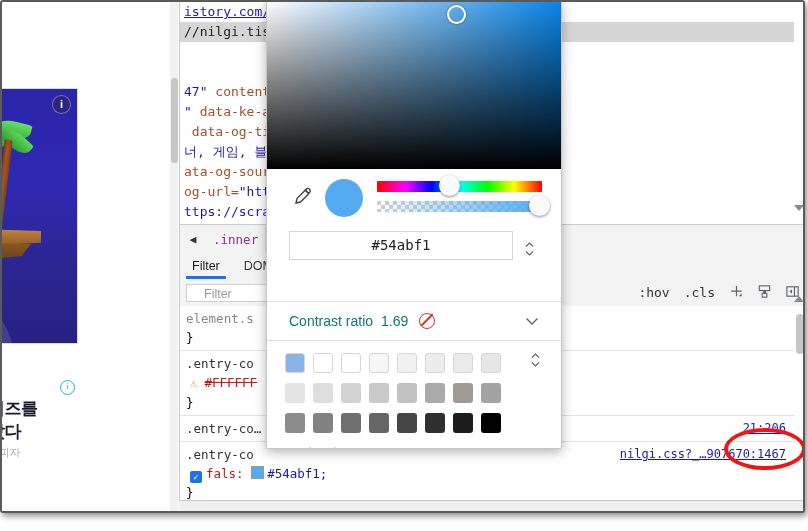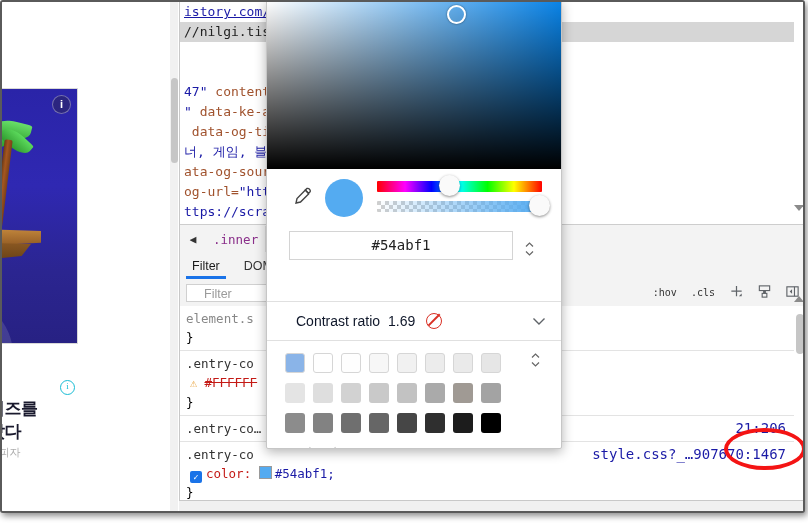--- a/index.html
+++ b/index.html
@@ -118,32 +118,32 @@
   
   .tool-row{
     position:absolute;left:0;top:277px;width:626px;height:27px;background:#f3f3f3;
     border-bottom:1px solid #cdcdcd;display:flex;align-items:center;
   }
   .filter-box{
     margin-left:6px;width:150px;height:18px;background:#fff;border:1px solid #d0d0d0;
     font-size:12.5px;color:#9a9a9a;line-height:18px;padding-left:17px;box-sizing:border-box;
   }
   .tool-spacer{flex:1;}
-  .tool-txt{font-family:"DejaVu Sans Mono","Liberation Mono",monospace;font-size:10px;color:#333;padding:0 7px;}
+  .tool-txt{font-family:"DejaVu Sans Mono","Liberation Mono",monospace;font-size:13px;color:#333;padding:0 7px;}
   .tool-ic{width:28px;text-align:center;color:#5f6368;font-size:14px;}
 
   
   .styles-pane{
     position:absolute;left:0;top:304px;width:614px;height:195px;background:#fff;overflow:hidden;
     font-family:"DejaVu Sans Mono","Liberation Mono",monospace;font-size:12.5px;line-height:19px;
   }
   .rule{position:relative;border-bottom:1px solid #e3e3e3;padding:3px 0 3px 6px;}
   .sel{color:#333;}
   .sel-gray{color:#888;}
-  .src-link{position:absolute;right:8px;top:3px;color:#1a1aa6;font-size:14px;}
+  .src-link{position:absolute;right:8px;top:3px;color:#1a1aa6;text-decoration:underline;font-size:12px;}
   .prop-row{padding-left:4px;white-space:nowrap;}
   .prop-name{color:#c41a16;}
   .prop-val{color:#1a1aa6;}
   .strike{text-decoration:line-through;color:#c41a16;}
   .warn-ic{color:#e8a33d;font-size:12px;}
   .chk{
     display:inline-block;width:12px;height:12px;background:#1a73e8;border-radius:2px;
     color:#fff;font-size:9px;line-height:12px;text-align:center;vertical-align:-2px;margin-right:4px;
   }
   .swatch-inline{
@@ -200,22 +200,22 @@
     font-family:"DejaVu Sans Mono","Liberation Mono",monospace;font-size:14px;color:#222;
     text-align:center;line-height:27px;
   }
   .pk-hexlabel{
     position:absolute;left:22px;top:33px;width:222px;text-align:center;
     font-size:12px;color:#777;letter-spacing:.6px;
   }
   .pk-spin{position:absolute;left:257px;top:12px;color:#666;font-size:12px;line-height:9px;text-align:center;}
   .pk-divider{position:absolute;left:0;width:294px;height:1px;background:#e0e0e0;}
   .pk-contrast{
-    position:absolute;left:7px;top:301px;width:294px;height:38px;display:flex;align-items:center;
-    font-size:14px;color:#0f172a;
+    position:absolute;left:0;top:301px;width:294px;height:38px;display:flex;align-items:center;
+    font-size:14px;color:#0f766e;
   }
   .pk-contrast-label{margin-left:22px;}
   .pk-contrast-val{margin-left:8px;}
   .pk-noentry{
     display:inline-block;margin-left:11px;width:14px;height:14px;border-radius:50%;
     border:1.8px solid #d93025;position:relative;
   }
   .pk-noentry:after{
     content:"";position:absolute;left:-1px;top:5px;width:16px;height:1.8px;background:#d93025;
     transform:rotate(-45deg);
@@ -348,22 +348,22 @@
             <div class="sel">.entry-co</div>
             <div class="prop-row"><span class="warn-ic">⚠ </span><span class="prop-val strike">#FFFFFF</span></div>
             <div>}</div>
           </div>
           <div class="rule">
             <div class="sel">.entry-co… nts h2 .count {</div>
             <a class="src-link">21:206</a>
           </div>
           <div class="rule">
             <div class="sel">.entry-co</div>
-            <a class="src-link">style.css?_…907670:1467</a>
-            <div class="prop-row"><span class="chk">✓</span><span class="prop-name">color: </span><span class="swatch-inline" style="background: rgb(84, 171, 241);"></span><span class="prop-val">#54abf1;</span></div>
+            <a class="src-link">nilgi.css?_…907670:1467</a>
+            <div class="prop-row"><span class="chk">✓</span><span class="prop-name">fals: </span><span class="swatch-inline" style="background: rgb(84, 171, 241);"></span><span class="prop-val">#54abf1;</span></div>
             <div>}</div>
           </div>
         </div>
       <div class="styles-scroll"></div>
       <div class="styles-thumb"></div>
       <div class="scroll-up-arrow"></div>
 
     </div>
 
     <div class="win-bottom"></div>

